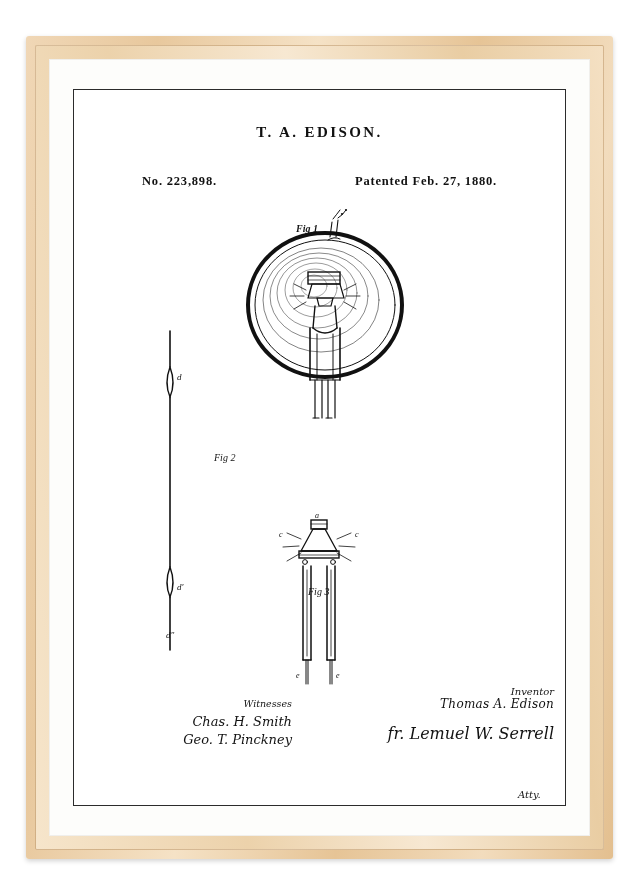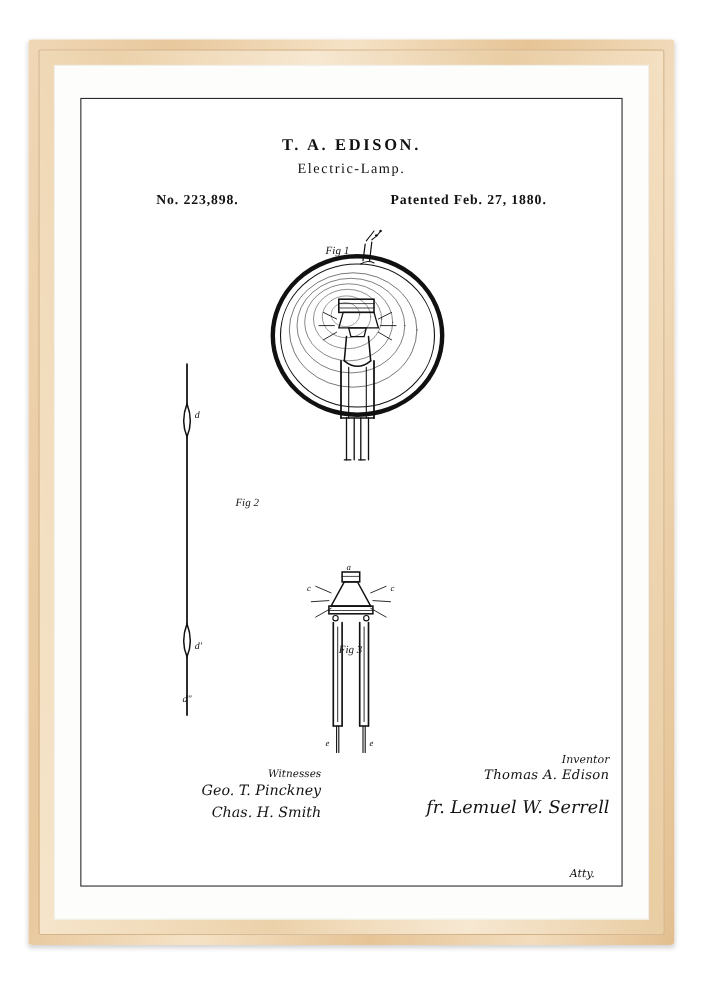--- a/index.html
+++ b/index.html
@@ -88,21 +88,21 @@
   }
 
   
   .figlabel {
     position: absolute;
     font-family: "Liberation Serif", serif;
     font-style: italic;
     font-size: 10px;
     color: #151515;
   }
-  #fig1-label { left: 222px; top: 133px; }
+  #fig1-label { left: 222px; top: 133px; font-weight: bold; }
   #fig2-label { left: 140px; top: 362px; }
   #fig3-label { left: 234px; top: 496px; }
 
   
   .sig-block { position: absolute; text-align: right; }
   #witness-block { left: 28px; top: 608px; width: 190px; }
   #inventor-block { left: 290px; top: 596px; width: 190px; text-align: right; }
 
   .script {
     font-family: "DejaVu Serif", serif;
@@ -132,21 +132,20 @@
 
   <div class="frame-outer">
     <div class="frame-bevel"></div>
   </div>
 
   <div class="frame-mat"></div>
 
   <div class="sheet">
 
     <div class="hdr" id="title-main">T. A. EDISON.</div>
-    <div class="hdr" id="title-sub">Electric-Lamp.</div>
     <div class="metarow">
       <div>No. 223,898.</div>
       <div>Patented Feb. 27, 1880.</div>
     </div>
 
     <div class="figlabel" id="fig1-label">Fig 1</div>
     <div class="figlabel" id="fig2-label">Fig 2</div>
     <div class="figlabel" id="fig3-label">Fig 3</div>
 
     <svg id="fig-svg" width="493" height="717" viewBox="0 0 493 717">
@@ -227,22 +226,22 @@
 
           <path d="M232 570 l0 24 M234 570 l0 24 M256 570 l0 24 M258 570 l0 24" stroke-width="1"></path>
           <text x="222" y="588" font-family="Liberation Serif, serif" font-style="italic" font-size="8" fill="#111" stroke="none">e</text>
           <text x="262" y="588" font-family="Liberation Serif, serif" font-style="italic" font-size="8" fill="#111" stroke="none">e</text>
         </g>
       </g>
     </svg>
 
     <div class="sig-block" id="witness-block">
       <div class="script tiny-label">Witnesses</div>
+      <div class="script sig-line-1">Chas. H. Smith</div>
       <div class="script sig-line-2">Geo. T. Pinckney</div>
-      <div class="script sig-line-1">Chas. H. Smith</div>
     </div>
 
     <div class="sig-block" id="inventor-block">
       <div class="script inv-caption">Inventor</div>
       <div class="script inv-name">Thomas A. Edison</div>
       <div class="script atty-line">
         <span>fr.</span>
         <span>Lemuel W. Serrell</span>
       </div>
     </div>

